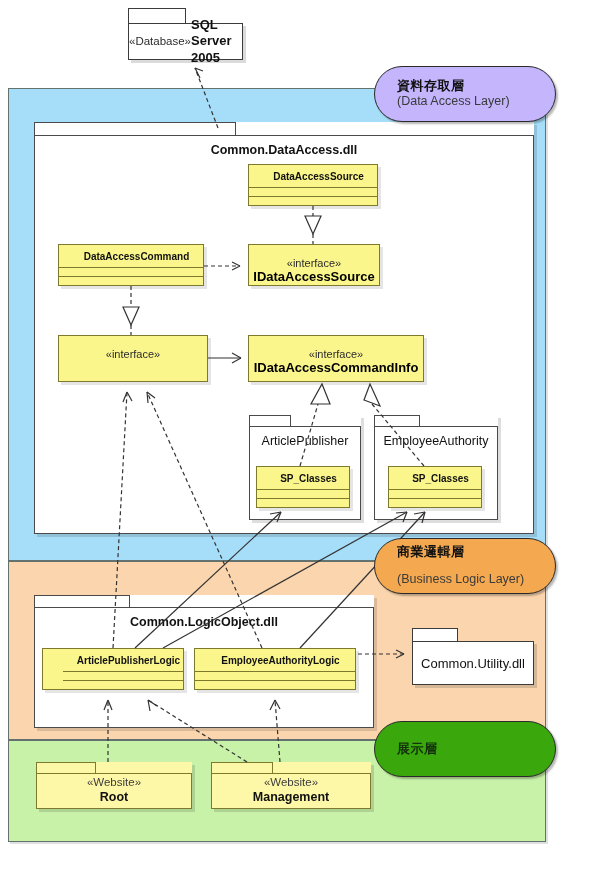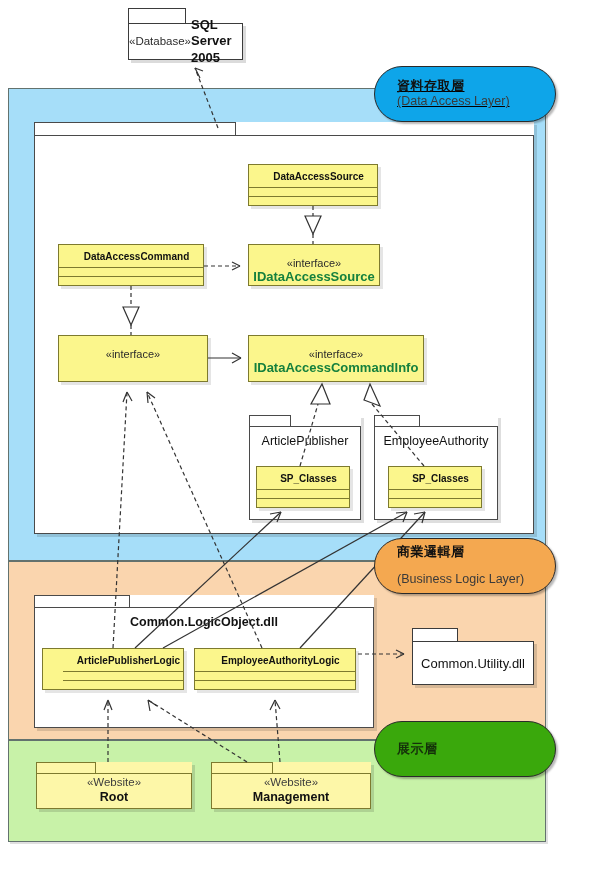--- a/index.html
+++ b/index.html
@@ -32,21 +32,21 @@
     position: absolute;
     border: 1px solid #2a2a2a;
     border-radius: 28px;
     display: flex;
     flex-direction: column;
     justify-content: center;
     padding-left: 22px;
     box-shadow: 2px 2px 2px rgba(0,0,0,0.28);
     z-index: 40;
   }
-  .pill-dal { background: #0ea5e9; text-decoration: underline; }
+  .pill-dal { background: #c4b5fd; }
   .pill-bll { background: #f6a košo; gap: 12px; }
   .pill-bll { background: #f4a850; }
   .pill-pl  { background: #3aa80c; }
   .pill .l1 {
     font-size: 13px;
     font-weight: bold;
     color: #111;
     line-height: 1.25;
     letter-spacing: 0.5px;
   }
@@ -123,21 +123,21 @@
     font-size: 11px;
     font-weight: normal;
     color: #2b2b2b;
     line-height: 1.1;
     padding-top: 12px;
   }
   .cls.iface .iname {
     text-align: center;
     font-size: 13px;
     font-weight: bold;
-    color: #15803d;
+    color: #000000;
     line-height: 1.2;
     white-space: nowrap;
   }
 
   
   .node {
     position: absolute;
     background: #ffffff;
     border: 1.5px solid #3b3b3b;
     box-shadow: 3px 3px 0 rgba(0,0,0,0.14);
@@ -182,20 +182,21 @@
 
   <div class="node-tab" style="left:128px; top:8px; width:58px; height:15px;"></div>
   <div class="node" style="left:128px; top:23px; width:115px; height:37px;">
     <div class="stereo">«Database»</div>
     <div class="nname">SQL Server 2005</div>
   </div>
 
   <div class="pkg pkg-white pkg-shadow" style="left:34px; top:122px; width:500px; height:412px;">
     <div class="tab" style="width:202px; height:14px;"></div>
     <div class="bodybox" style="top:13px; width:500px; height:399px;"></div>
+    <div class="pkg-title" style="top:21px;">Common.DataAccess.dll</div>
   </div>
 
   <div class="cls" style="left:248px; top:164px; width:130px; height:42px;">
     <div class="name">DataAccessSource</div>
     <div class="compart"></div>
     <div class="compart"></div>
   </div>
 
   <div class="cls" style="left:58px; top:244px; width:146px; height:42px;">
     <div class="name">DataAccessCommand</div>

